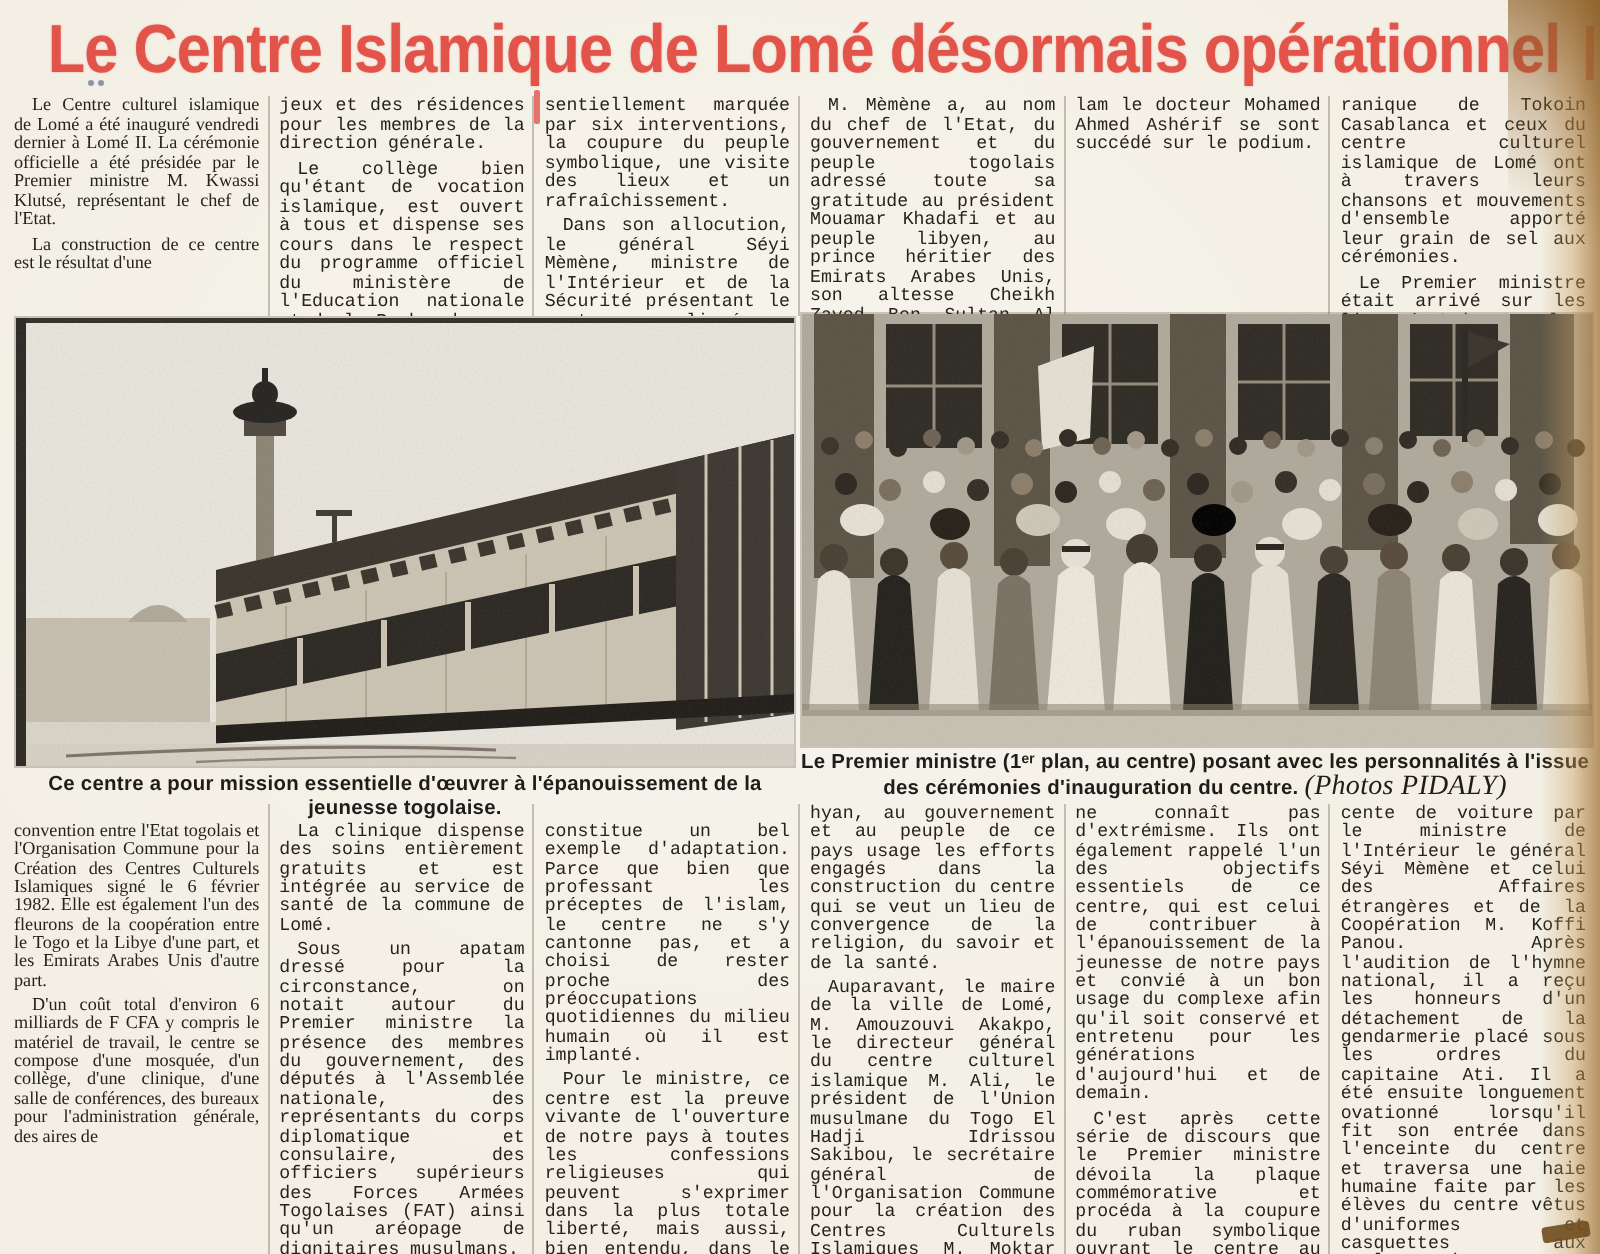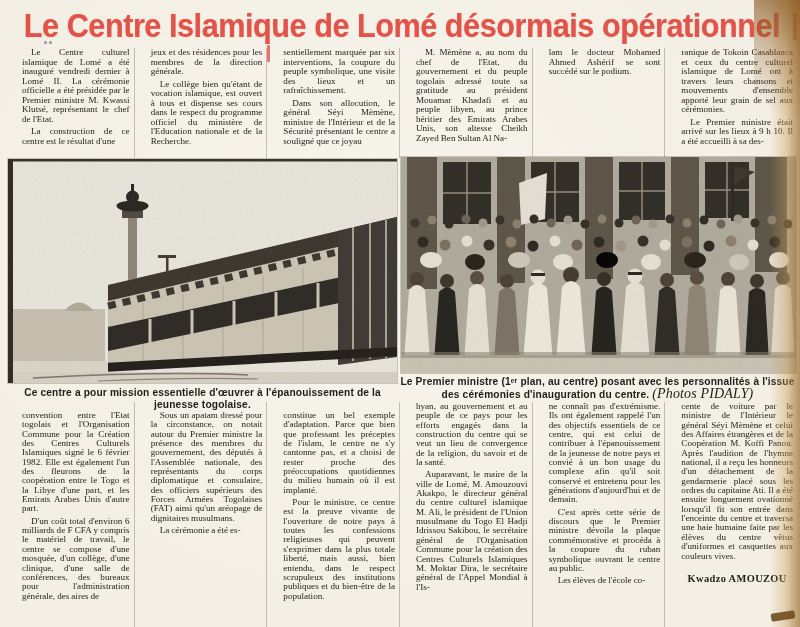--- a/index.html
+++ b/index.html
@@ -21,22 +21,22 @@
   }
   .headline-end-stroke{position:absolute;right:3px;top:13px;width:4px;height:27px;background:#e2544a;opacity:.85;}
   .pre-title-dots{position:absolute;left:44px;top:30px;width:10px;height:4px;}
   .pre-title-dots i{display:inline-block;width:3px;height:3px;border-radius:50%;background:#8d96a8;margin-right:2px;}
   .red-ink-mark{position:absolute;left:267px;top:45px;width:3px;height:17px;background:#e2544a;opacity:.8;border-radius:1px;}
 
   
   .cols{position:absolute;left:7px;width:786px;display:grid;grid-template-columns:repeat(6,1fr);column-gap:10px;overflow:hidden;}
   .top-cols{top:48px;height:110px;font-size:9.1px;line-height:9.5px;}
   .bottom-cols{top:402px;height:225px;font-size:9.1px;line-height:9.35px;}
-  .col{min-width:0;margin-left:15px;}
-  .col:not(:first-child){border-left:1px solid rgba(95,85,62,.33);margin-left:-6px;padding-left:16px;}
+  .col{min-width:0;}
+  .col:not(:first-child){border-left:1px solid rgba(95,85,62,.33);margin-left:-6px;padding-left:5px;font-family:Liberation Mono, monospace;}
   .col p{margin:0 0 3px;text-align:justify;text-indent:9px;word-spacing:-0.2px;}
   .col p.cont{text-indent:0;}
   .pad-top{padding-top:9px;}
   .byline{text-align:center !important;text-indent:0 !important;font-weight:700;font-size:10.4px;letter-spacing:.4px;margin-top:13px !important;}
 
   
   .photo{position:absolute;box-shadow:0 0 0 1px rgba(60,55,45,.25);}
   .photo svg{display:block;width:100%;height:100%;}
   .photo-left{left:8px;top:159px;width:389px;height:224px;}
   .photo-right{left:401px;top:157px;width:395px;height:216px;}
@@ -309,29 +309,30 @@
     <span>Le Premier ministre (1ᵉʳ plan, au centre) posant avec les personnalités à l'issue des cérémonies d'inauguration du centre.</span>
     <span class="credit">(Photos PIDALY)</span>
   </figcaption>
 
   <section class="cols bottom-cols">
     <div class="col pad-top">
       <p class="cont">convention entre l'Etat togolais et l'Organisation Commune pour la Création des Centres Culturels Islamiques signé le 6 février 1982. Elle est également l'un des fleurons de la coopération entre le Togo et la Libye d'une part, et les Emirats Arabes Unis d'autre part.</p>
       <p>D'un coût total d'environ 6 milliards de F CFA y compris le matériel de travail, le centre se compose d'une mosquée, d'un collège, d'une clinique, d'une salle de conférences, des bureaux pour l'administration générale, des aires de</p>
     </div>
     <div class="col pad-top">
+      <p>La clinique dispense des soins entièrement gratuits et est intégrée au service de santé de la commune de Lomé.</p>
       <p>Sous un apatam dressé pour la circonstance, on notait autour du Premier ministre la présence des membres du gouvernement, des députés à l'Assemblée nationale, des représentants du corps diplomatique et consulaire, des officiers supérieurs des Forces Armées Togolaises (FAT) ainsi qu'un aréopage de dignitaires musulmans.</p>
       <p>La cérémonie a été es-</p>
     </div>
     <div class="col pad-top">
       <p class="cont">constitue un bel exemple d'adaptation. Parce que bien que professant les préceptes de l'islam, le centre ne s'y cantonne pas, et a choisi de rester proche des préoccupations quotidiennes du milieu humain où il est implanté.</p>
       <p>Pour le ministre, ce centre est la preuve vivante de l'ouverture de notre pays à toutes les confessions religieuses qui peuvent s'exprimer dans la plus totale liberté, mais aussi, bien entendu, dans le respect scrupuleux des institutions publiques et du bien-être de la population.</p>
     </div>
     <div class="col">
-      <p class="cont">hyan, au gouvernement et au peuple de ce pays pour les efforts engagés dans la construction du centre qui se veut un lieu de convergence de la religion, du savoir et de la santé.</p>
+      <p class="cont">hyan, au gouvernement et au peuple de ce pays usage les efforts engagés dans la construction du centre qui se veut un lieu de convergence de la religion, du savoir et de la santé.</p>
       <p>Auparavant, le maire de la ville de Lomé, M. Amouzouvi Akakpo, le directeur général du centre culturel islamique M. Ali, le président de l'Union musulmane du Togo El Hadji Idrissou Sakibou, le secrétaire général de l'Organisation Commune pour la création des Centres Culturels Islamiques M. Moktar Dira, le secrétaire général de l'Appel Mondial à l'Is-</p>
     </div>
     <div class="col">
       <p class="cont">ne connaît pas d'extrémisme. Ils ont également rappelé l'un des objectifs essentiels de ce centre, qui est celui de contribuer à l'épanouissement de la jeunesse de notre pays et convié à un bon usage du complexe afin qu'il soit conservé et entretenu pour les générations d'aujourd'hui et de demain.</p>
       <p>C'est après cette série de discours que le Premier ministre dévoila la plaque commémorative et procéda à la coupure du ruban symbolique ouvrant le centre au public.</p>
       <p>Les élèves de l'école co-</p>
     </div>
     <div class="col">
       <p class="cont">cente de voiture par le ministre de l'Intérieur le général Séyi Mèmène et celui des Affaires étrangères et de la Coopération M. Koffi Panou. Après l'audition de l'hymne national, il a reçu les honneurs d'un détachement de la gendarmerie placé sous les ordres du capitaine Ati. Il a été ensuite longuement ovationné lorsqu'il fit son entrée dans l'enceinte du centre et traversa une haie humaine faite par les élèves du centre vêtus d'uniformes et casquettes aux couleurs vives.</p>
       <p class="byline">Kwadzo AMOUZOU</p>

